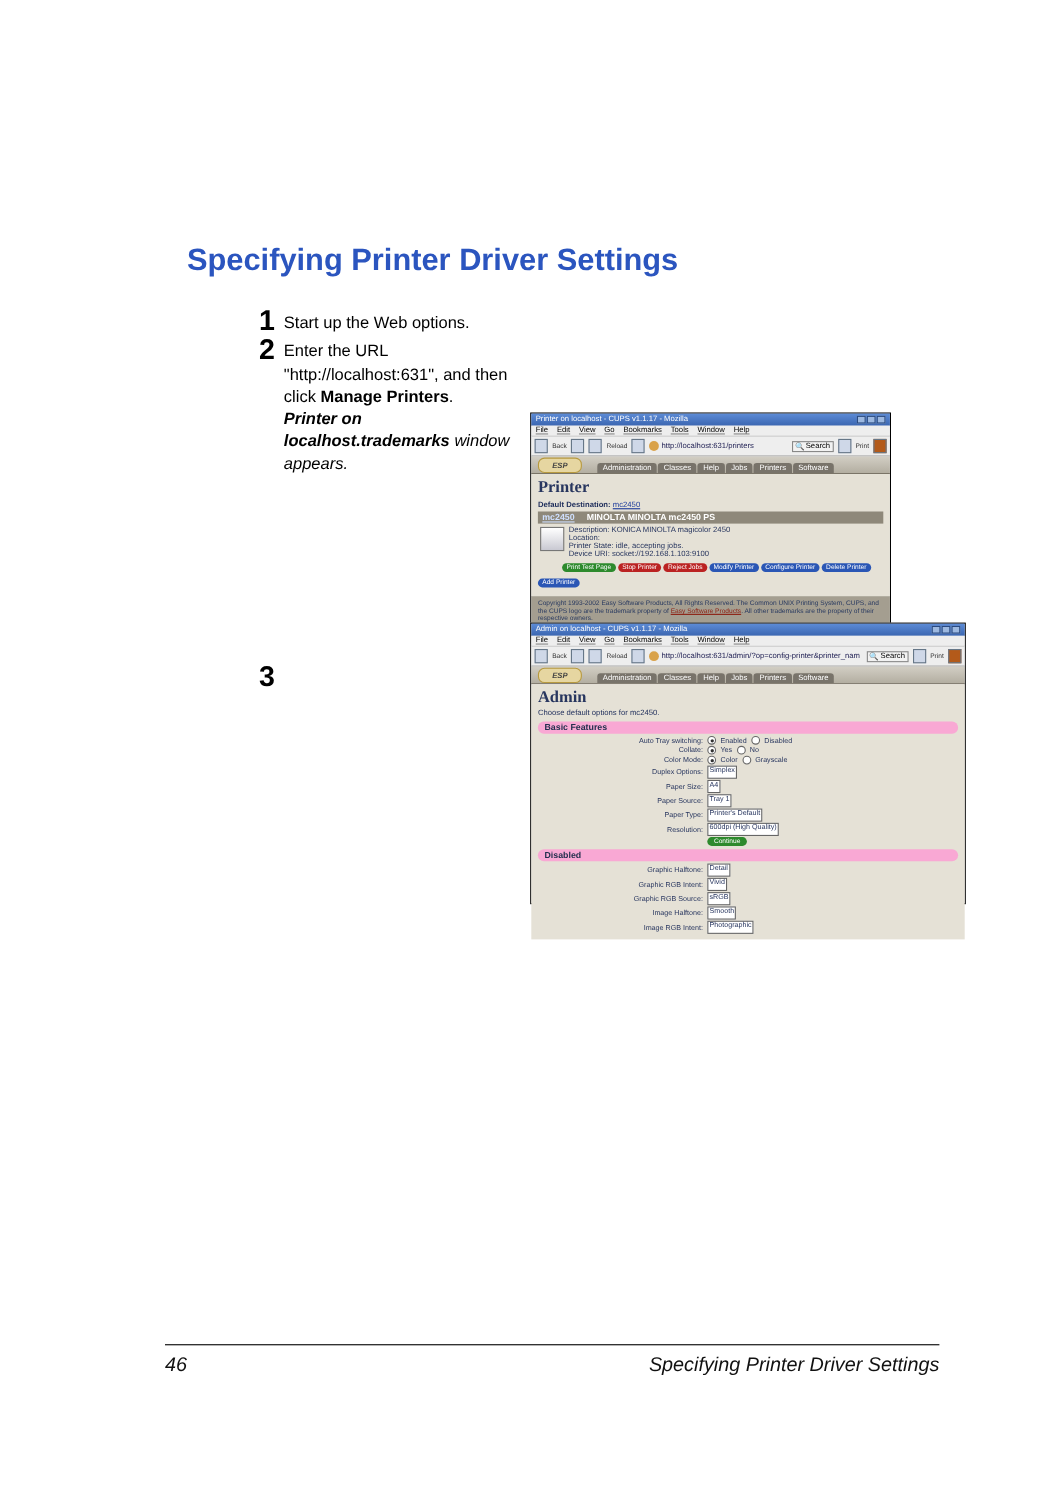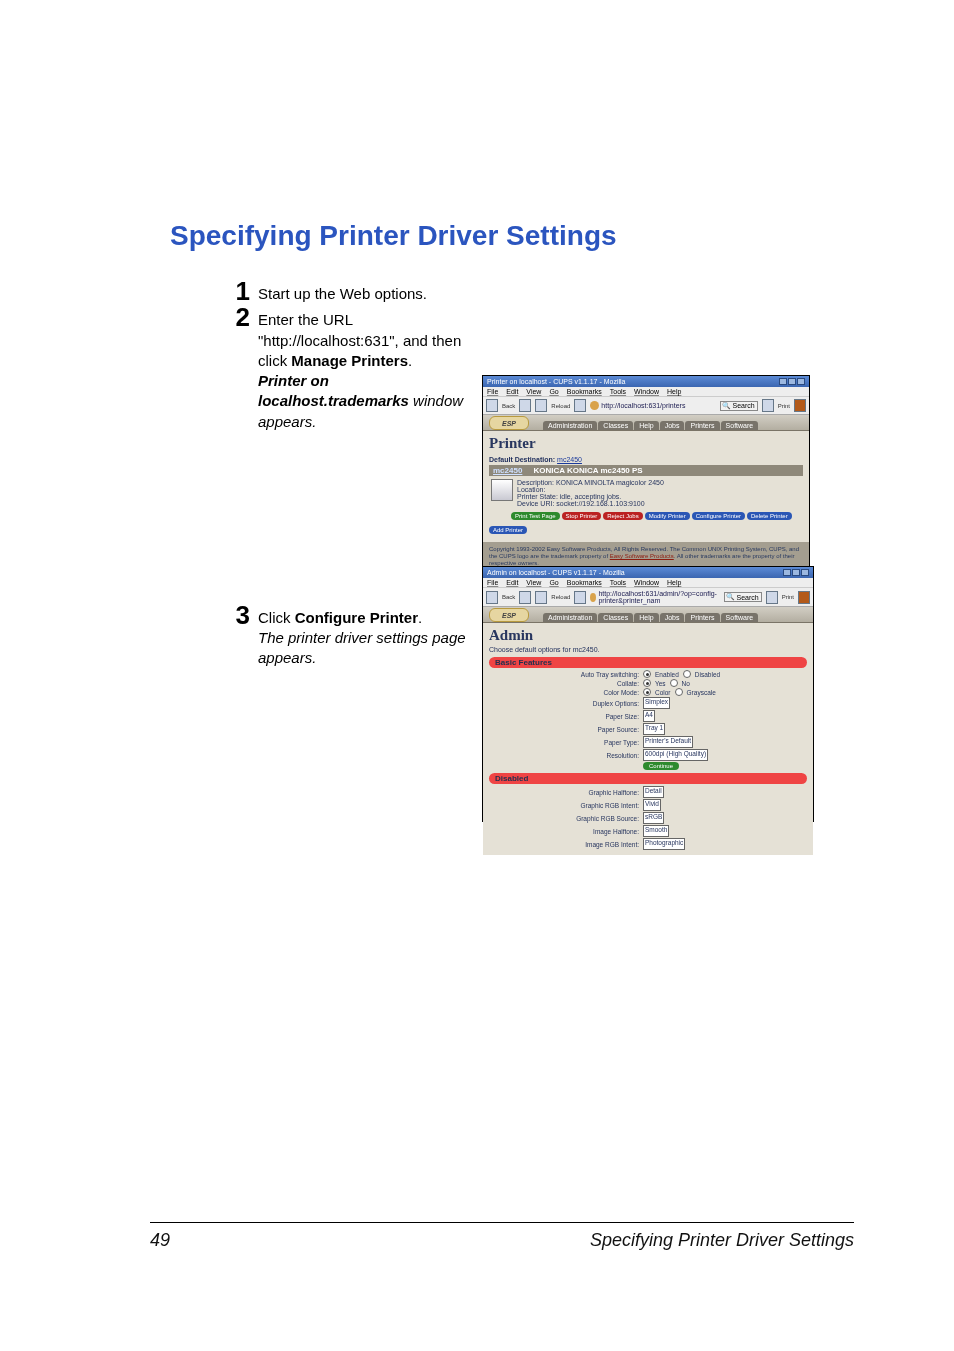--- a/index.html
+++ b/index.html
@@ -197,34 +197,34 @@
     padding:4px 6px;
     line-height:1.2;
   }
   .copyright .link { color:#8c1c0f; text-decoration:underline; }
 
   
   .shot2 {
     position: absolute;
     top: 346px;
     left: 312px;
-    width: 332px;
+    width: 396px;
     height: 256px;
     border: 1px solid #000;
     font-size:7px;
     background:#f0f0f0;
     box-sizing:border-box;
   }
   .admin-body {
     background:#e5e1d6;
     padding:4px 6px;
     color:#1d2c5a;
   }
   .gray-bar {
-    background:#ef4444;
+    background:#f9a8d4;
     border-radius:7px;
     padding:1px 6px;
     font-size:8px;
     color:#24304f;
     font-weight:bold;
     margin:3px 0 2px;
   }
   .opts {
     font-size:6.5px;
     color:#28365f;
@@ -293,24 +293,20 @@
         <div class="step-body">
           <span>Enter the URL "http://localhost:631", and then click </span><span class="bold">Manage Printers</span><span>.</span><br>
           <span class="ital bold">Printer on localhost.trademarks</span><span class="ital"> window appears.</span>
         </div>
       </div>
 
       <div style="height:170px"></div>
 
       <div class="step-row">
         <div class="step-num">3</div>
-        <div class="step-body">
-          <span>Click </span><span class="bold">Configure Printer</span><span>.</span><br>
-          <span class="ital">The printer driver settings page appears.</span>
-        </div>
       </div>
 
     </div>
 
     <div class="shot1">
       <div class="win-title">
         <span>Printer on localhost - CUPS v1.1.17 - Mozilla</span>
         <span class="win-ctrls">
           <span class="win-ctrl"></span>
           <span class="win-ctrl"></span>
@@ -357,21 +353,21 @@
       </div>
       <div class="cups-body">
         <div class="cups-h">Printer</div>
         <div class="dest-line">
           <span class="bold">Default Destination:</span>
           <span class="dest-link">mc2450</span>
         </div>
         <div class="printer-bar">
           <span class="dest-link" style="color:#cfe0ff">mc2450</span>
           &nbsp;&nbsp;&nbsp;
-          <span>KONICA KONICA mc2450 PS</span>
+          <span>MINOLTA MINOLTA mc2450 PS</span>
         </div>
         <div class="printer-row">
           <div class="printer-ico"></div>
           <div>
             <div><span>Description:</span> <span>KONICA MINOLTA magicolor 2450</span></div>
             <div>Location:</div>
             <div><span>Printer State:</span> <span>idle, accepting jobs.</span></div>
             <div><span>Device URI:</span> <span>socket://192.168.1.103:9100</span></div>
           </div>
         </div>
@@ -513,17 +509,17 @@
             <span class="sel-box">Photographic</span>
           </div>
         </div>
       </div>
     </div>
 
   </div>
 
   <div class="footer-rule"></div>
   <div class="footer">
-    <span class="page-num">49</span>
+    <span class="page-num">46</span>
     <span class="footer-title">Specifying Printer Driver Settings</span>
   </div>
 
 </div>
 
 </body></html>

